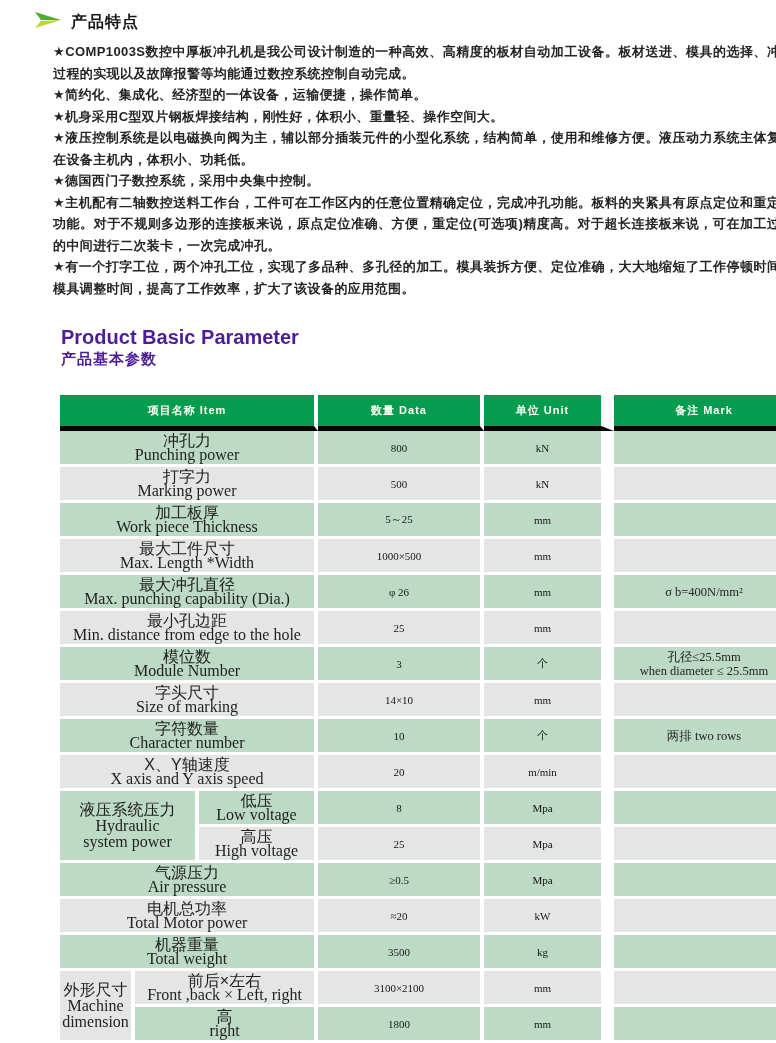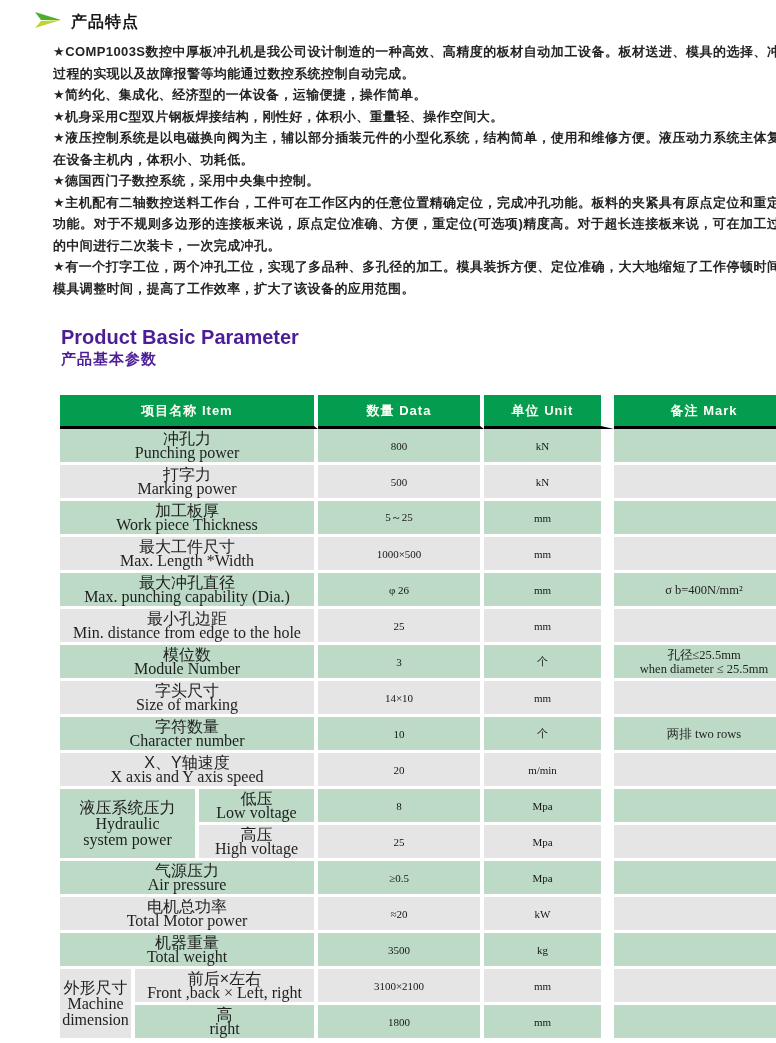--- a/index.html
+++ b/index.html
@@ -24,22 +24,22 @@
   
   .param-head-en{margin:27px 0 0 38px;font-size:20px;font-weight:700;color:#4c1d95;}
   .param-head-zh{margin:1px 0 0 38px;font-size:15px;font-weight:700;color:#4c1d95;letter-spacing:1px;}
 
   
   table.params{margin:26px 0 0 37px;border-collapse:separate;border-spacing:0;
     table-layout:fixed;width:734px;}
   col.c1a{width:75px;}col.c1b{width:64px;}col.c1c{width:119px;}
   col.c2{width:166px;}col.c3{width:130px;}col.c4{width:180px;}
   th,td{padding:0 2px;text-align:center;vertical-align:middle;overflow:hidden;}
-  th{background:var(--header-green);color:#fffef5;font-size:13px;font-weight:700;
-     height:31px;border-bottom:3px solid #000000;letter-spacing:1px;}
+  th{background:var(--header-green);color:#fffef5;font-size:11px;font-weight:700;
+     height:31px;border-bottom:5px solid #000000;letter-spacing:1px;}
   td{height:33px;border-bottom:3px solid #fff;}
   .gr{border-right:4px solid #fff;}
   .grw{border-right:13px solid #fff;}
   tr.g>td{background:var(--row-green);}
   tr.w>td{background:var(--row-gray);}
   td.keep-gray{background:var(--row-gray) !important;}
   td.keep-green{background:var(--row-green) !important;text-align:center;}
   .zh{display:block;font-size:16px;line-height:15px;font-weight:400;
       font-family:"Liberation Sans","DejaVu Sans",sans-serif;}
   .en{display:block;font-size:16px;line-height:14px;font-weight:400;

